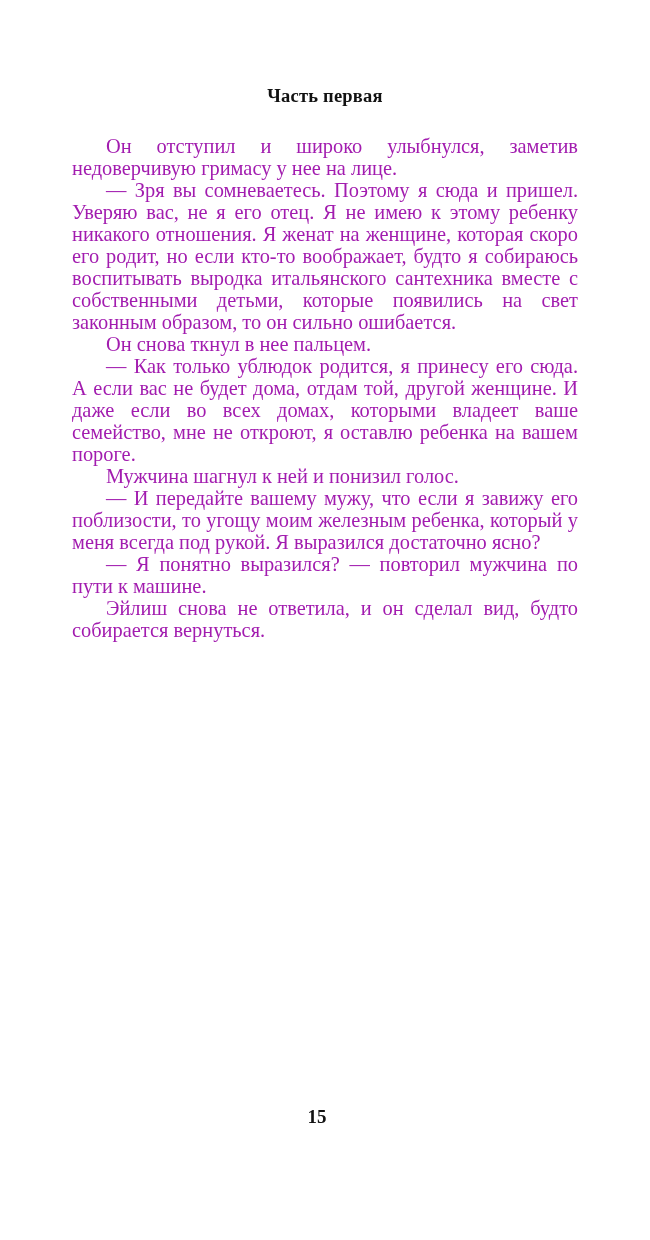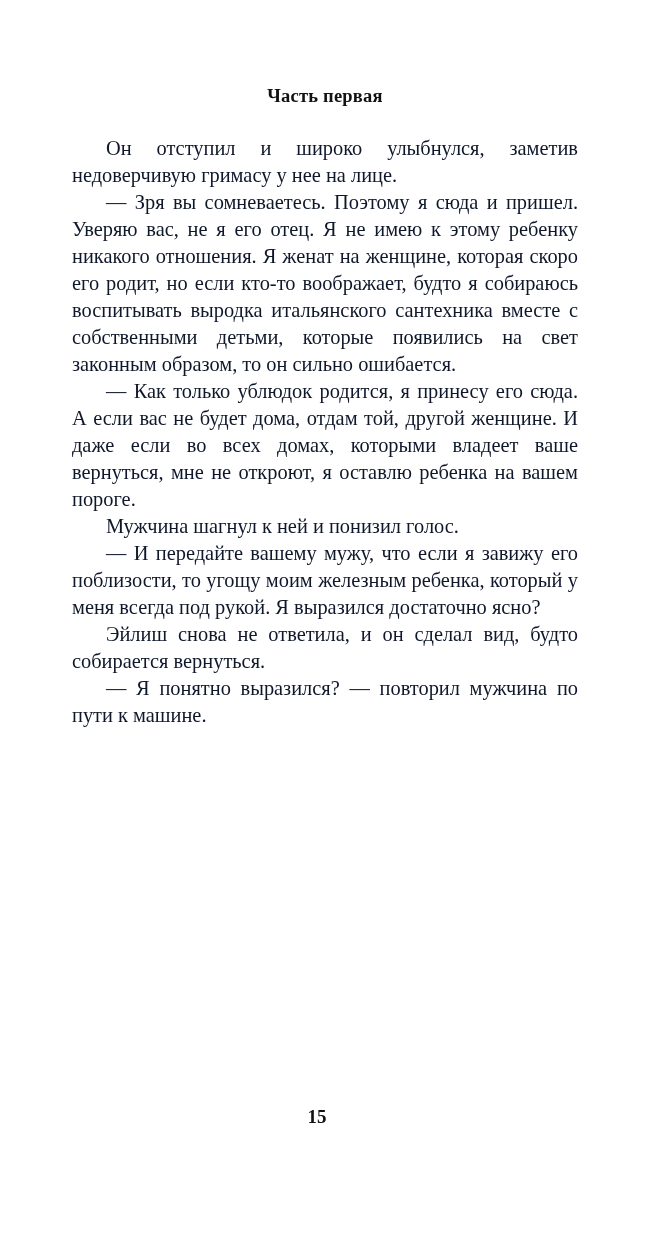--- a/index.html
+++ b/index.html
@@ -24,25 +24,25 @@
   .running-head {
     text-align: center;
     font-size: 18.5px;
     font-weight: bold;
     letter-spacing: 0.2px;
     margin: 0 0 28px 0;
     color: #121212;
   }
   .body-text {
     font-size: 20.4px;
-    line-height: 27px;
+    line-height: 22px;
     text-align: justify;
     text-justify: inter-word;
     hyphens: manual;
-    color: #0f172a;
+    color: #a21caf;
   }
   .body-text p {
     margin: 0;
     text-indent: 34px;
   }
   .folio {
     position: absolute;
     left: 0;
     right: 16px;
     bottom: 112px;
@@ -55,22 +55,23 @@
 </head>
 <body>
 
 <div class="page">
 
   <div class="running-head">Часть первая</div>
 
   <div class="body-text">
     <p>Он отступил и широко улыбнулся, заметив недоверчивую гримасу у нее на лице.</p>
     <p>— Зря вы сомневаетесь. Поэтому я сюда и пришел. Уверяю вас, не я его отец. Я не имею к этому ребенку никакого отношения. Я женат на женщине, которая скоро его родит, но если кто-то воображает, будто я собираюсь воспитывать выродка итальянского сантехника вместе с собственными детьми, которые появились на свет законным образом, то он сильно ошибается.</p>
-    <p>— Как только ублюдок родится, я принесу его сюда. А если вас не будет дома, отдам той, другой женщине. И даже если во всех домах, которыми владеет ваше вернуться, мне не откроют, я оставлю ребенка на вашем пороге.</p>
+    <p>Он снова ткнул в нее пальцем.</p>
+    <p>— Как только ублюдок родится, я принесу его сюда. А если вас не будет дома, отдам той, другой женщине. И даже если во всех домах, которыми владеет ваше семейство, мне не откроют, я оставлю ребенка на вашем пороге.</p>
     <p>Мужчина шагнул к ней и понизил голос.</p>
     <p>— И передайте вашему мужу, что если я завижу его поблизости, то угощу моим железным ребенка, который у меня всегда под рукой. Я выразился достаточно ясно?</p>
+    <p>— Я понятно выразился? — повторил мужчина по пути к машине.</p>
     <p>Эйлиш снова не ответила, и он сделал вид, будто собирается вернуться.</p>
-    <p>— Я понятно выразился? — повторил мужчина по пути к машине.</p>
   </div>
 
   <div class="folio">15</div>
 
 </div>
 
 </body></html>

